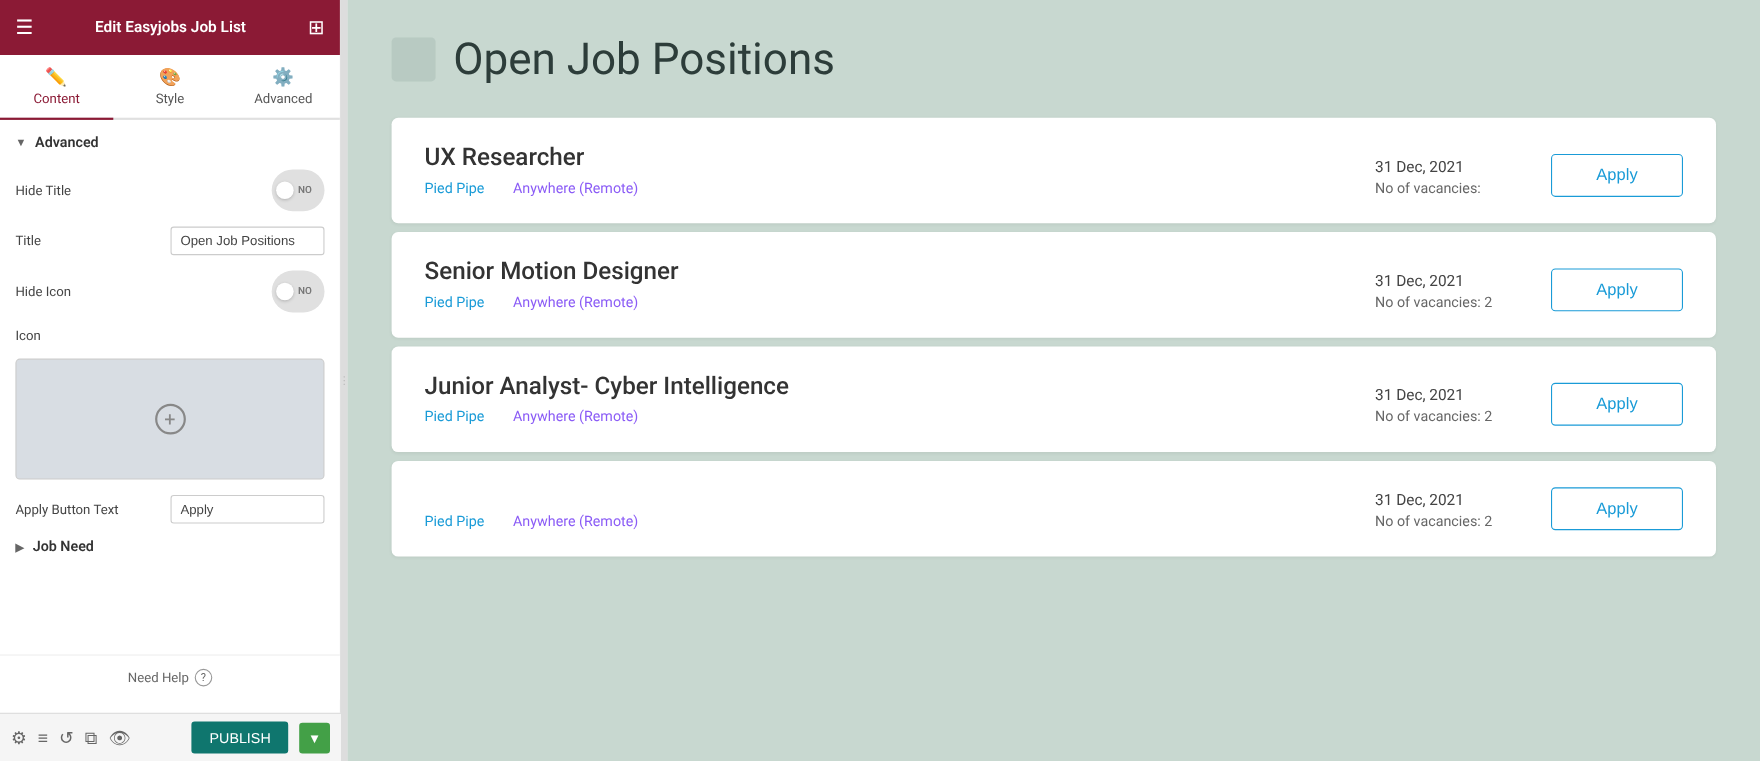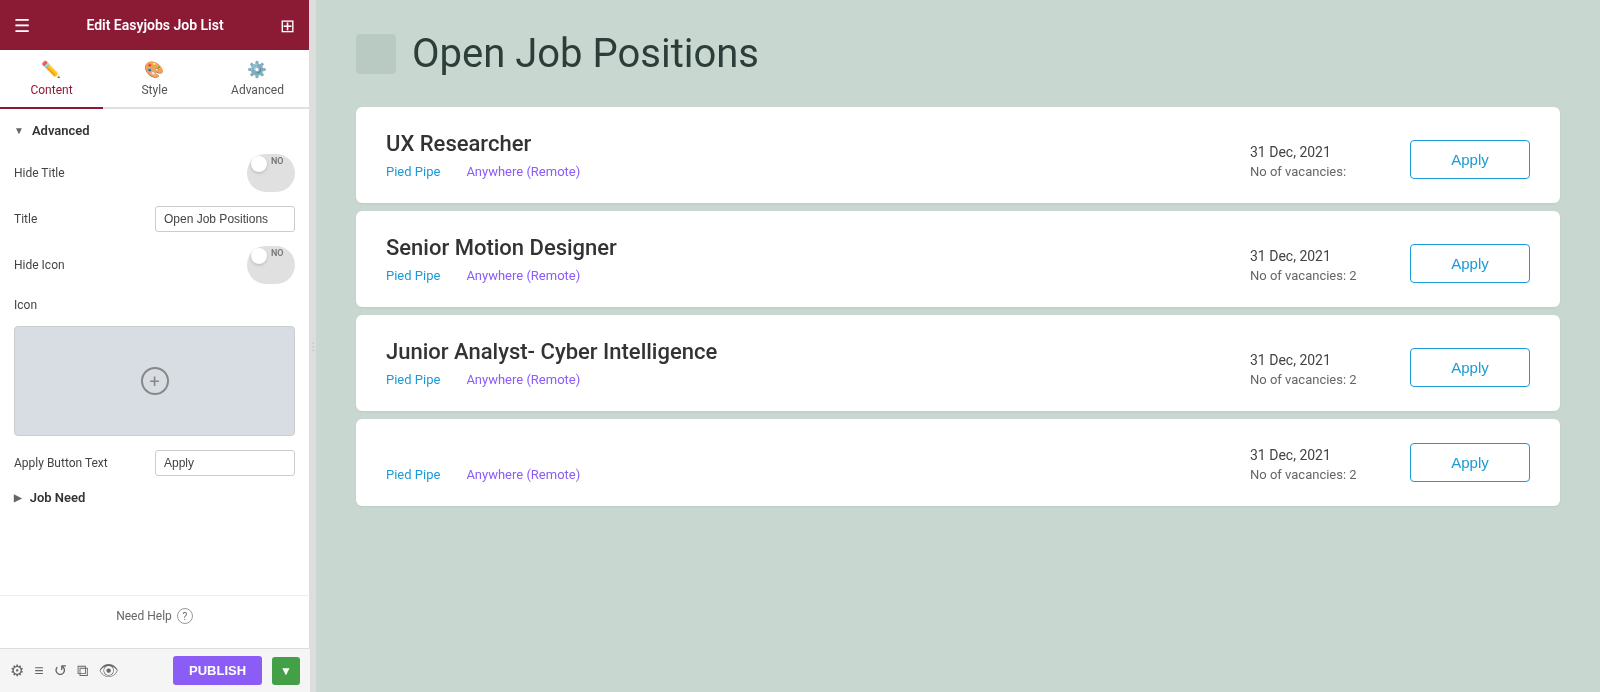--- a/index.html
+++ b/index.html
@@ -85,21 +85,21 @@
       margin-bottom: 14px;
     }
     .form-label {
       font-size: 12px;
       color: #444;
     }
 
     
     .toggle {
       display: flex;
-      align-items: flex-start;
+      align-items: center;
       background: #e0e0e0;
       border-radius: 20px;
       padding: 2px 6px 2px 4px;
       gap: 4px;
       cursor: pointer;
       min-width: 48px;
       height: 38px;
     }
     .toggle-knob {
       width: 16px;
@@ -198,27 +198,27 @@
       align-items: center;
       padding: 0 10px;
       gap: 10px;
     }
     .bottom-bar-icon {
       font-size: 16px;
       color: #666;
       cursor: pointer;
     }
     .publish-btn {
-      background: #8b5cf6;
+      background: #0f766e;
       color: #fff;
       border: none;
       border-radius: 3px;
       padding: 7px 16px;
       font-size: 13px;
-      font-weight: 700;
+      font-weight: 400;
       cursor: pointer;
       margin-left: auto;
     }
     .publish-arrow {
       background: #43a047;
       color: #fff;
       border: none;
       border-radius: 3px;
       padding: 7px 8px;
       font-size: 12px;

